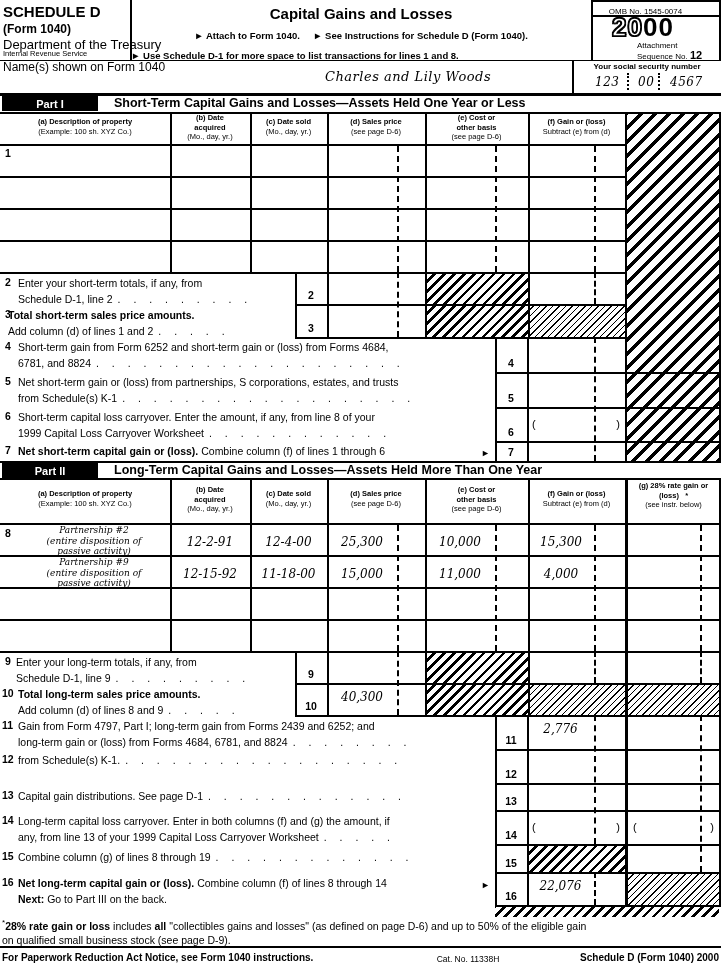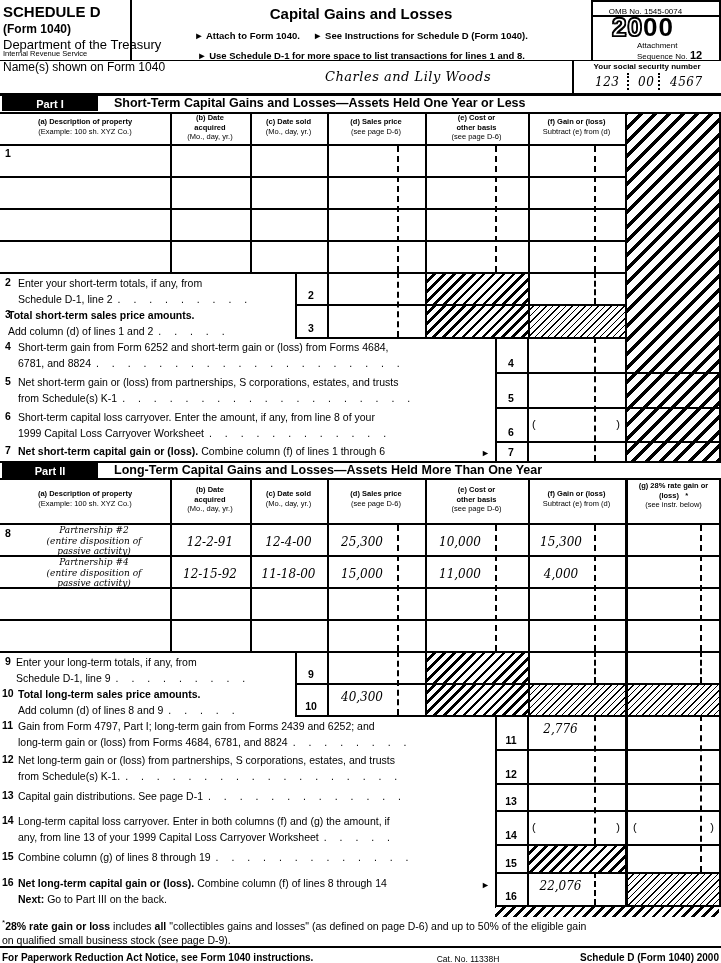--- a/index.html
+++ b/index.html
@@ -172,21 +172,21 @@
 
   <div class="t b" style="left:3px;top:4px;font-size:15px;line-height:16px">SCHEDULE D</div>
   <div class="t b" style="left:3px;top:21px;font-size:12px">(Form 1040)</div>
   <div class="t" style="left:3px;top:40px;font-size:13px;line-height:9px">Department of the Treasury</div>
   <div class="t" style="left:3px;top:49px;font-size:7.5px;line-height:9px">Internal Revenue Service</div>
   <div class="t b" style="left:131px;top:6px;width:460px;text-align:center;font-size:15px">Capital Gains and Losses</div>
   <div class="t b" style="left:131px;top:30px;width:460px;text-align:center;font-size:9.5px;line-height:12px">
     <span>► Attach to Form 1040.</span>&nbsp;&nbsp;&nbsp;&nbsp;
     <span>► See Instructions for Schedule D (Form 1040).</span>
   </div>
-  <div class="t b" style="left:131px;top:48px;width:460px;text-align:center;font-size:9.5px">► Use Schedule D-1 for more space to list transactions for lines 1 and 8.</div>
+  <div class="t b" style="left:131px;top:48px;width:460px;text-align:left;font-size:9.5px">► Use Schedule D-1 for more space to list transactions for lines 1 and 8.</div>
   <div class="t" style="left:593px;top:4px;width:105px;text-align:center;font-size:8px">OMB No. 1545-0074</div>
   <div class="t b" style="left:591px;top:14px;width:104px;text-align:center;font-size:26px;line-height:27px;letter-spacing:1px">
     <span class="yr-o">20</span><span>00</span>
   </div>
   <div class="t" style="left:637px;top:41px;font-size:8px;line-height:9px">Attachment</div>
   <div class="t" style="left:637px;top:50px;font-size:8px;line-height:10px">
     <span>Sequence No.</span>
     <span class="b" style="font-size:11px">12</span>
   </div>
 
@@ -317,21 +317,21 @@
     <div>(entire disposition of</div>
     <div>passive activity)</div>
   </div>
   <div class="val" style="left:170px;top:535px;width:80px">12-2-91</div>
   <div class="val" style="left:250px;top:535px;width:77px">12-4-00</div>
   <div class="val" style="left:327px;top:535px;width:70px">25,300</div>
   <div class="val" style="left:425px;top:535px;width:70px">10,000</div>
   <div class="val" style="left:528px;top:535px;width:66px">15,300</div>
 
   <div class="rowdesc" style="left:20px;top:557px;width:148px">
-    <div>Partnership #4</div>
+    <div>Partnership #9</div>
     <div>(entire disposition of</div>
     <div>passive activity)</div>
   </div>
   <div class="val" style="left:170px;top:567px;width:80px">12-15-92</div>
   <div class="val" style="left:250px;top:567px;width:77px">11-18-00</div>
   <div class="val" style="left:327px;top:567px;width:70px">15,000</div>
   <div class="val" style="left:425px;top:567px;width:70px">11,000</div>
   <div class="val" style="left:528px;top:567px;width:66px">4,000</div>
 
   <div class="num" style="left:5px;top:655px">9</div>
@@ -352,21 +352,20 @@
   <div class="num" style="left:2px;top:719px">11</div>
   <div class="t" style="left:18px;top:718px;width:476px">
     <div>Gain from Form 4797, Part I; long-term gain from Forms 2439 and 6252; and</div>
     <div><span>long-term gain or (loss) from Forms 4684, 6781, and 8824</span><span class="dots">. . . . . . . .</span></div>
   </div>
   <div class="bn" style="left:495px;top:715px;width:32px;height:34px">11</div>
   <div class="val" style="left:527px;top:722px;width:67px">2,776</div>
 
   <div class="num" style="left:2px;top:753px">12</div>
   <div class="t" style="left:18px;top:752px;width:476px">
-    <div>Net long-term gain or (loss) from partnerships, S corporations, estates, and trusts</div>
     <div><span>from Schedule(s) K-1.</span><span class="dots">. . . . . . . . . . . . . . . . . .</span></div>
   </div>
   <div class="bn" style="left:495px;top:749px;width:32px;height:34px">12</div>
 
   <div class="num" style="left:2px;top:789px">13</div>
   <div class="t" style="left:18px;top:788px;width:476px">
     <span>Capital gain distributions. See page D-1</span><span class="dots">. . . . . . . . . . . . .</span>
   </div>
   <div class="bn" style="left:495px;top:783px;width:32px;height:27px">13</div>
 

